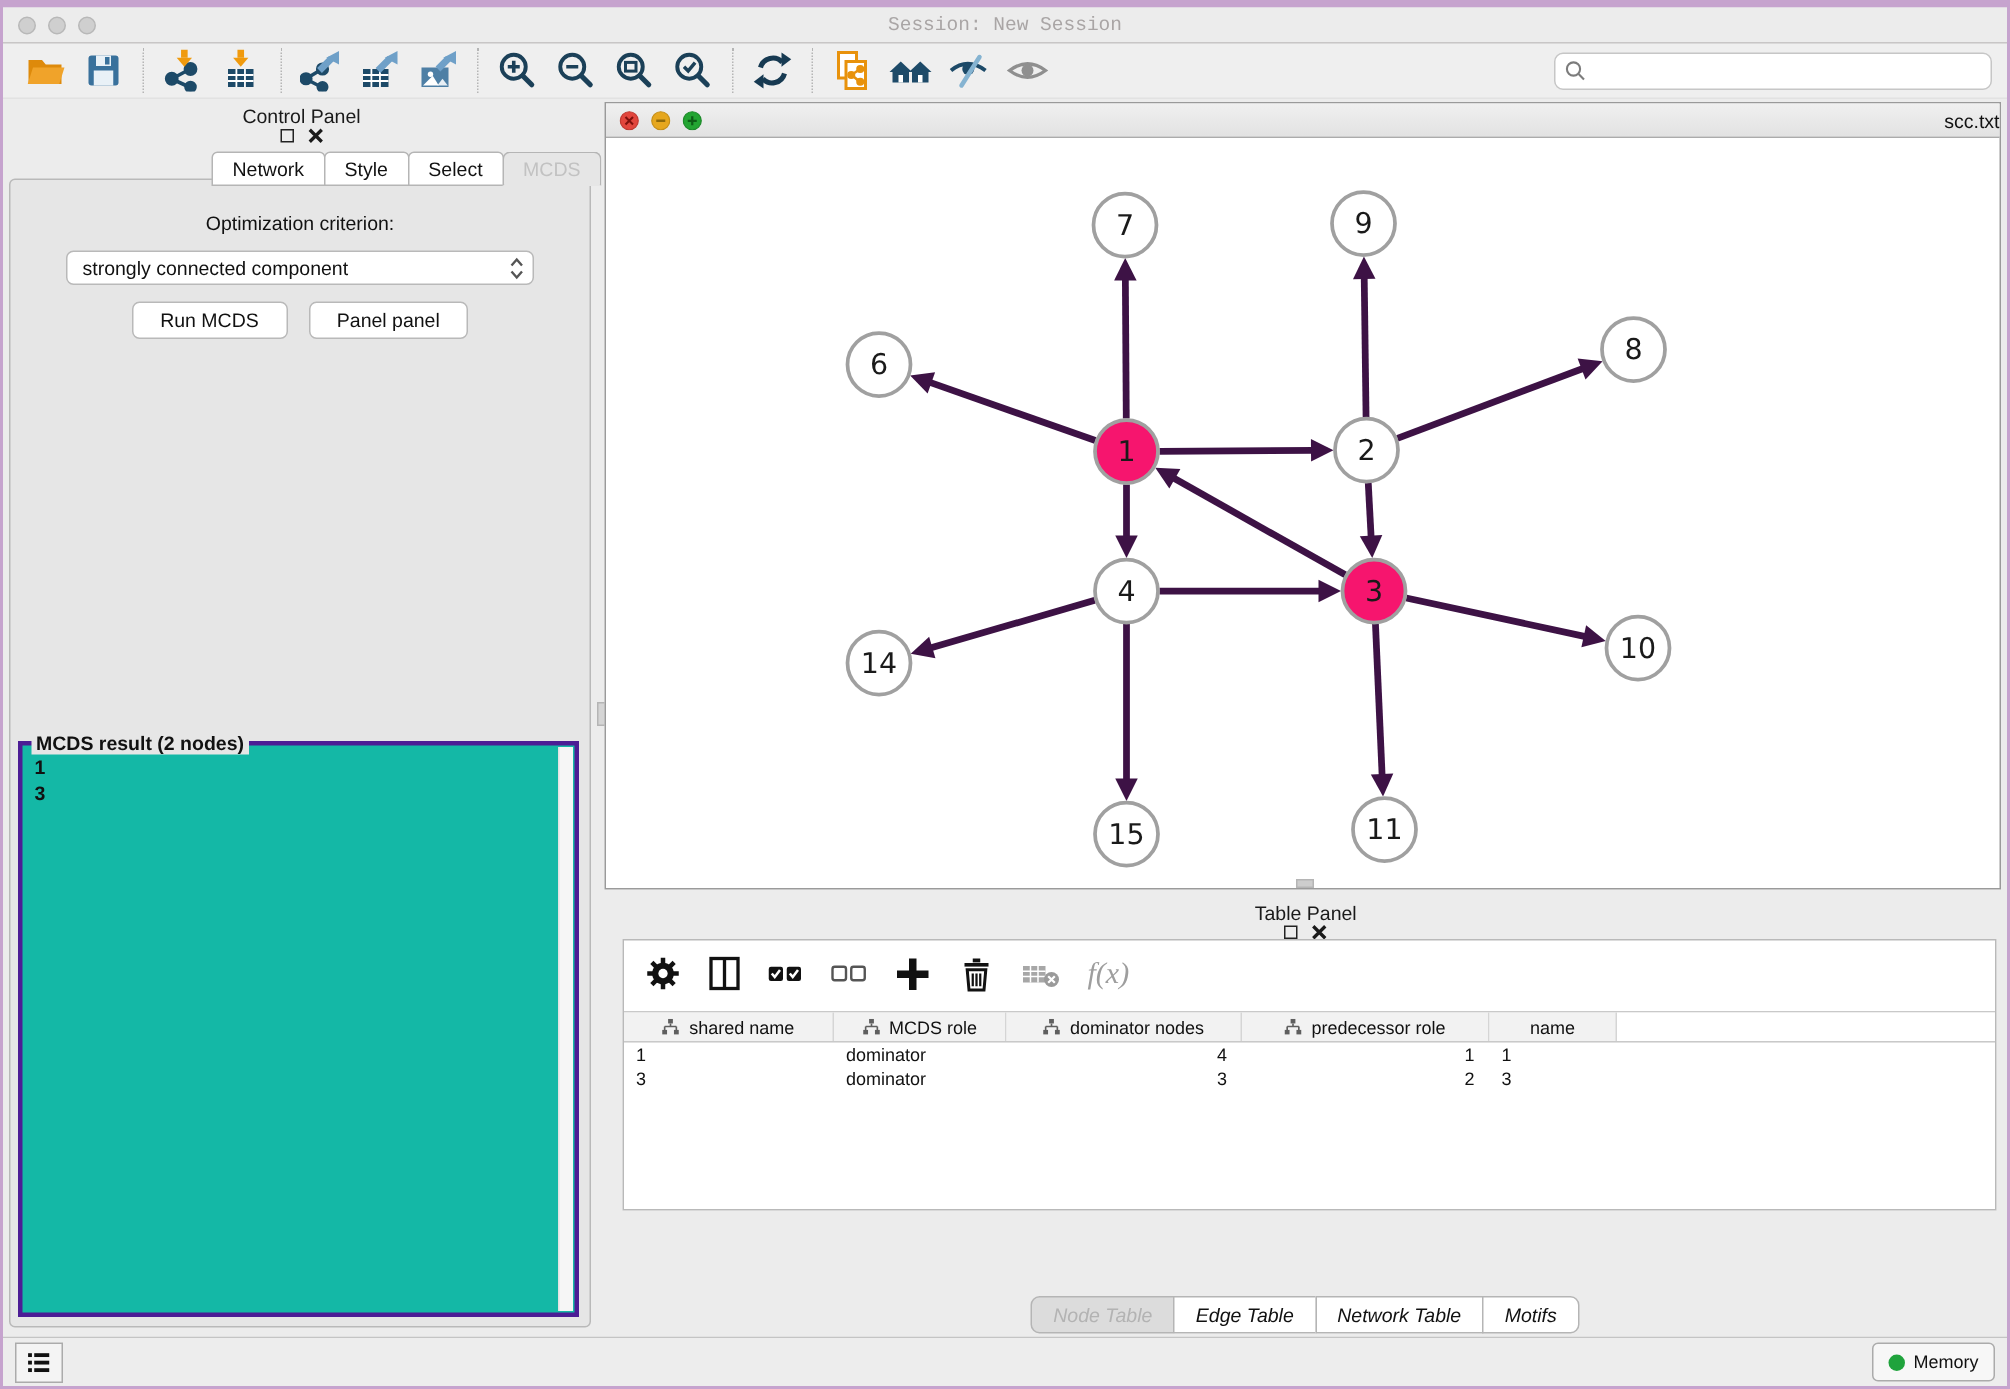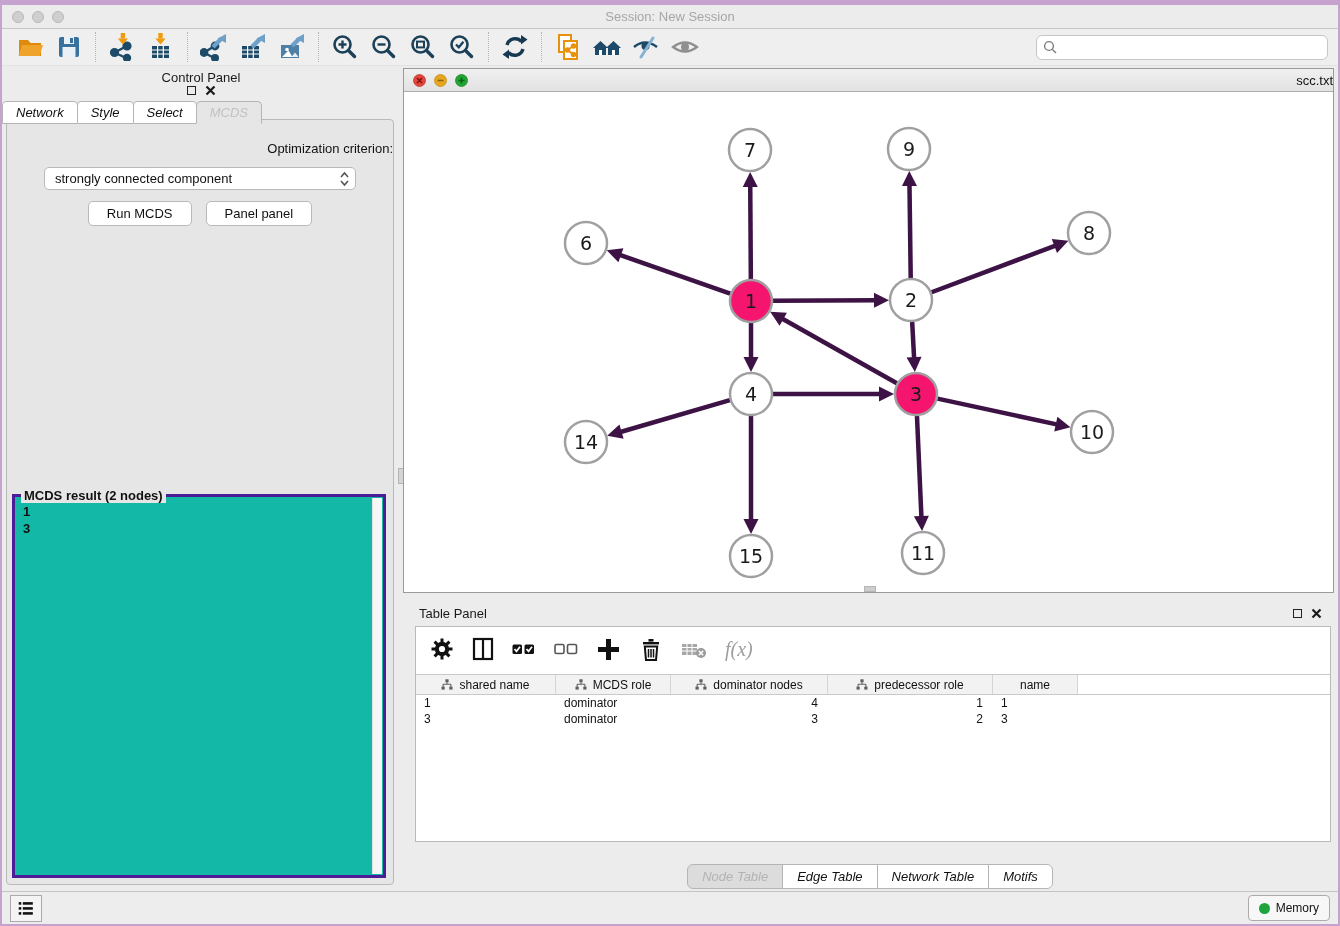--- a/index.html
+++ b/index.html
@@ -3,64 +3,64 @@
 <meta charset="utf-8">
 <style>
   html,body{margin:0;padding:0;}
   body{width:1340px;height:926px;background:#C6A3CE;font-family:"Liberation Sans",sans-serif;position:relative;overflow:hidden;}
   .app{position:absolute;top:5px;left:2px;right:2px;bottom:2px;background:#ECECEC;display:flex;flex-direction:column;}
   
   .mac-titlebar{height:23px;background:#ECECEC;border-bottom:1px solid #C8C6C6;position:relative;display:flex;align-items:center;}
   .traffic{display:flex;gap:8px;margin-left:10px;}
   .tl{width:12px;height:12px;border-radius:50%;display:inline-block;}
   .tl.gray{background:#CFCFCF;border:1px solid #B8B8B8;box-sizing:border-box;}
-  .app-title{position:absolute;left:0;right:0;text-align:center;font-size:13px;color:#A9A5A5;}
+  .app-title{position:absolute;left:0;right:0;text-align:center;font-size:13px;color:#A9A5A5;font-family:Liberation Mono, monospace;}
   
   .toolbar{height:36px;background:#EFEFEF;display:flex;align-items:center;padding-left:12px;border-bottom:1px solid #E2E2E2;}
   .tb-icon{width:32px;height:30px;display:flex;align-items:center;justify-content:center;margin-right:7px;}
   .tb-sep{width:1px;height:30px;border-left:1px dotted #B5B5B5;margin:0 9px 0 3px;}
   .toolbar .spacer{flex:1;}
   .searchbox{width:290px;height:23px;background:#fff;border:1px solid #C6C6C6;border-radius:6px;display:flex;align-items:center;margin-right:10px;}
   .searchbox svg{margin:0 4px 0 6px;flex:none;}
   .searchbox input{border:none;outline:none;flex:1;height:18px;font-size:13px;background:transparent;font-family:"Liberation Sans",sans-serif;}
   
   .main{flex:1;position:relative;background:#ECECEC;}
   
   .control-panel{position:absolute;left:0;top:0;width:398px;bottom:0;}
   .cp-header{height:26px;display:flex;align-items:center;padding:4px 14px 0 14px;flex-direction:column;}
   .panel-title{font-size:13px;color:#1A1A1A;flex:1;}
   .win-btns{display:flex;align-items:center;gap:9px;}
   .float-btn{width:9px;height:9px;border:1.6px solid #222;display:inline-block;box-sizing:border-box;}
   .close-x{width:11px;height:11px;display:inline-block;}
-  .ctl-tabs{display:flex;justify-content:flex-start;align-items:flex-end;height:23px;margin-top:5px;position:relative;z-index:2;font-style:italic;}
+  .ctl-tabs{display:flex;justify-content:flex-end;align-items:flex-end;height:23px;margin-top:5px;position:relative;z-index:2;}
   .ctl-tabs .tab{background:#fff;border:1px solid #B5B5B5;border-radius:4px 4px 0 0;padding:3px 13px 3px 13px;font-size:13px;color:#111;margin-right:-1px;cursor:default;}
   .ctl-tabs .tab.active{background:#E6E6E6;color:#C2C2C2;border-radius:5px 5px 0 0;border-bottom-color:#E6E6E6;}
   .cp-box{position:absolute;left:4px;right:6px;top:53px;bottom:6px;background:#E6E6E6;border:1px solid #B9B9B9;border-radius:4px;}
-  .opt-label{text-align:right;font-size:13px;color:#111;margin-top:21px;}
+  .opt-label{text-align:center;font-size:13px;color:#111;margin-top:21px;}
   .selectbox{width:312px;height:23px;margin:11px auto 0 auto;background:#fff;border:1px solid #B9B9B9;border-radius:5px;display:flex;align-items:center;box-sizing:border-box;padding:0 6px 0 10px;}
   .selectbox span{flex:1;font-size:13px;color:#111;}
   .btn-row{display:flex;justify-content:center;gap:14px;margin-top:11px;}
   .btn{height:23px;background:#fff;border:1px solid #B9B9B9;border-radius:5px;font-size:13px;color:#111;padding:0 18px;display:flex;align-items:center;cursor:default;}
   .result-box{position:absolute;left:5px;right:7px;top:374px;bottom:6px;border:3px solid #4c1d95;background:#14b8a6;font-weight:bold;}
   .result-legend{position:absolute;top:-9px;left:6px;background:#E6E6E6;padding:0 3px;font-size:13px;color:#111;}
   .result-lines{padding:6px 8px;font-size:13px;color:#111;line-height:17px;}
   .result-scroll{position:absolute;right:1px;top:1px;bottom:1px;width:9px;background:#F6F6F6;border-left:1px solid #E2E2E2;}
   .divider-grip{position:absolute;left:396px;top:402px;width:6px;height:16px;background:#D5D5D5;border:1px solid #B5B5B5;box-sizing:border-box;}
   
   .network-window{position:absolute;left:401px;top:2px;width:931px;height:525px;background:#fff;border:1px solid #9A9A9A;box-sizing:border-box;}
   .nw-titlebar{height:22px;background:linear-gradient(#F0F0F0,#E2E2E2);border-bottom:1px solid #ABABAB;position:relative;display:flex;align-items:center;}
   .nw-traffic{display:flex;gap:8px;margin-left:9px;z-index:2;}
   .nw-title{position:absolute;left:0;right:0;text-align:right;font-size:13px;color:#111;}
   #graph-svg{display:block;}
   #graph-svg text{font-family:"DejaVu Sans",sans-serif;}
   .bottom-grip{position:absolute;left:460px;bottom:0;width:12px;height:6px;background:#CDCDCD;border:1px solid #B5B5B5;box-sizing:border-box;}
   
   .table-panel{position:absolute;left:401px;top:531px;width:933px;height:291px;}
-  .tp-header{height:24px;display:flex;align-items:center;padding:4px 14px 0 16px;}
-  .tp-box{position:absolute;left:12px;right:5px;top:29px;height:216px;background:#fff;border:1px solid #B9B9B9;box-sizing:border-box;}
+  .tp-header{height:24px;display:flex;align-items:center;padding:4px 14px 0 16px;flex-direction:column;}
+  .tp-box{position:absolute;left:12px;right:5px;top:29px;height:181px;background:#fff;border:1px solid #B9B9B9;box-sizing:border-box;}
   .tp-toolbar{height:44px;display:flex;align-items:center;padding-left:14px;gap:18px;}
   .tp-toolbar .ti{display:flex;align-items:center;justify-content:center;}
   .fx{font-family:"Liberation Serif",serif;font-style:italic;font-size:20px;color:#9E9E9E;}
   .tbl-head{display:flex;border-top:1px solid #C9C9C9;border-bottom:1px solid #C9C9C9;background:#F2F2F2;height:19px;margin-top:3px;}
   .th{display:flex;align-items:center;justify-content:center;font-size:12px;color:#111;border-right:1px solid #D5D5D5;box-sizing:border-box;background:#F2F2F2;}
   .th-fill{flex:1;background:#fff;border:none;}
   .hier{width:12px;height:11px;margin-right:6px;flex:none;}
   .hier rect{fill:#5F5F5F;}
   .tr{display:flex;height:16px;align-items:center;}
   .td{font-size:12px;color:#111;box-sizing:border-box;overflow:hidden;white-space:nowrap;}

